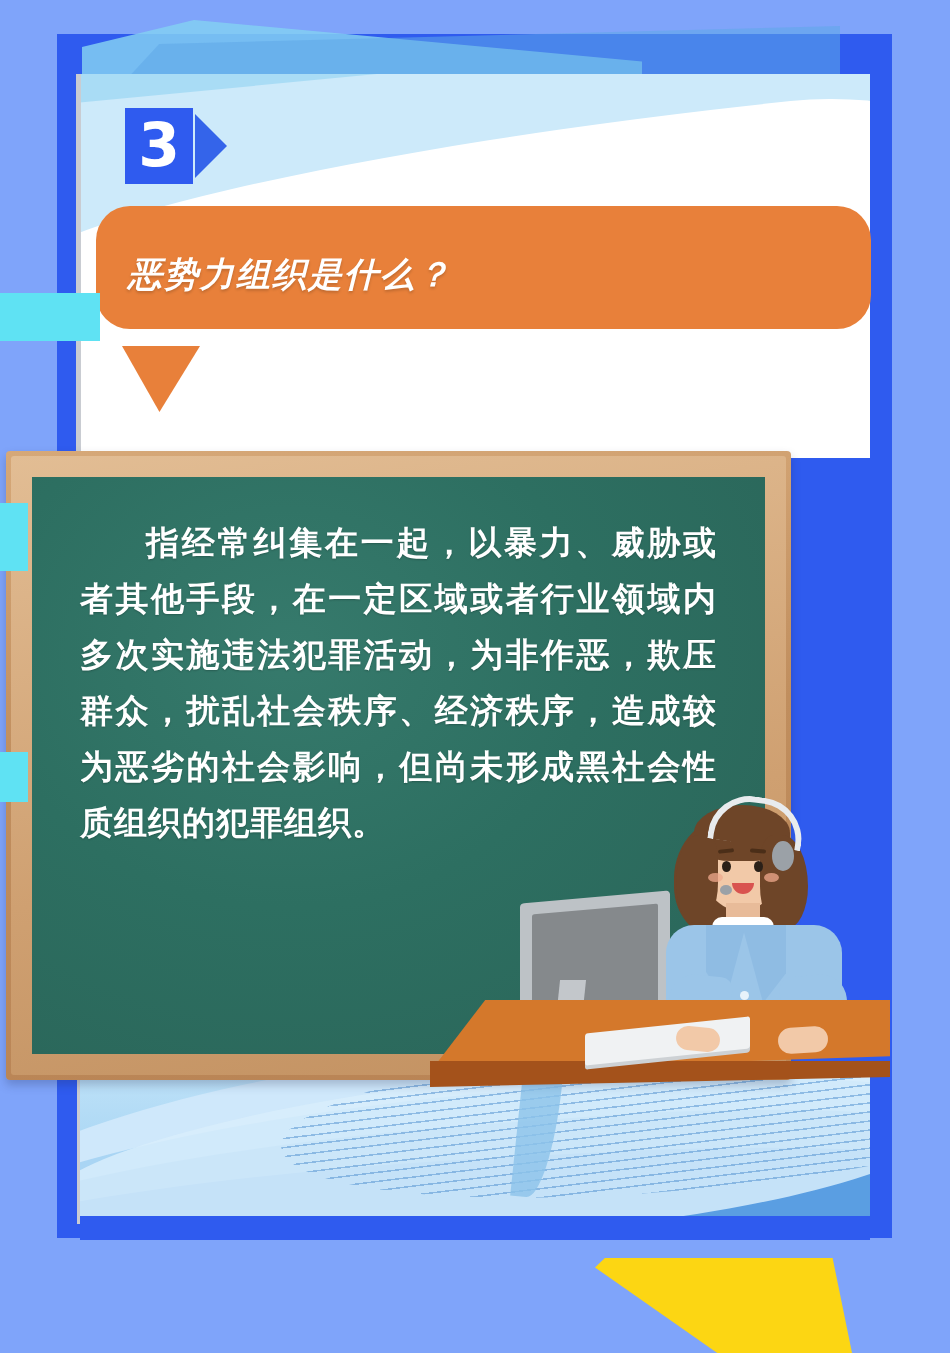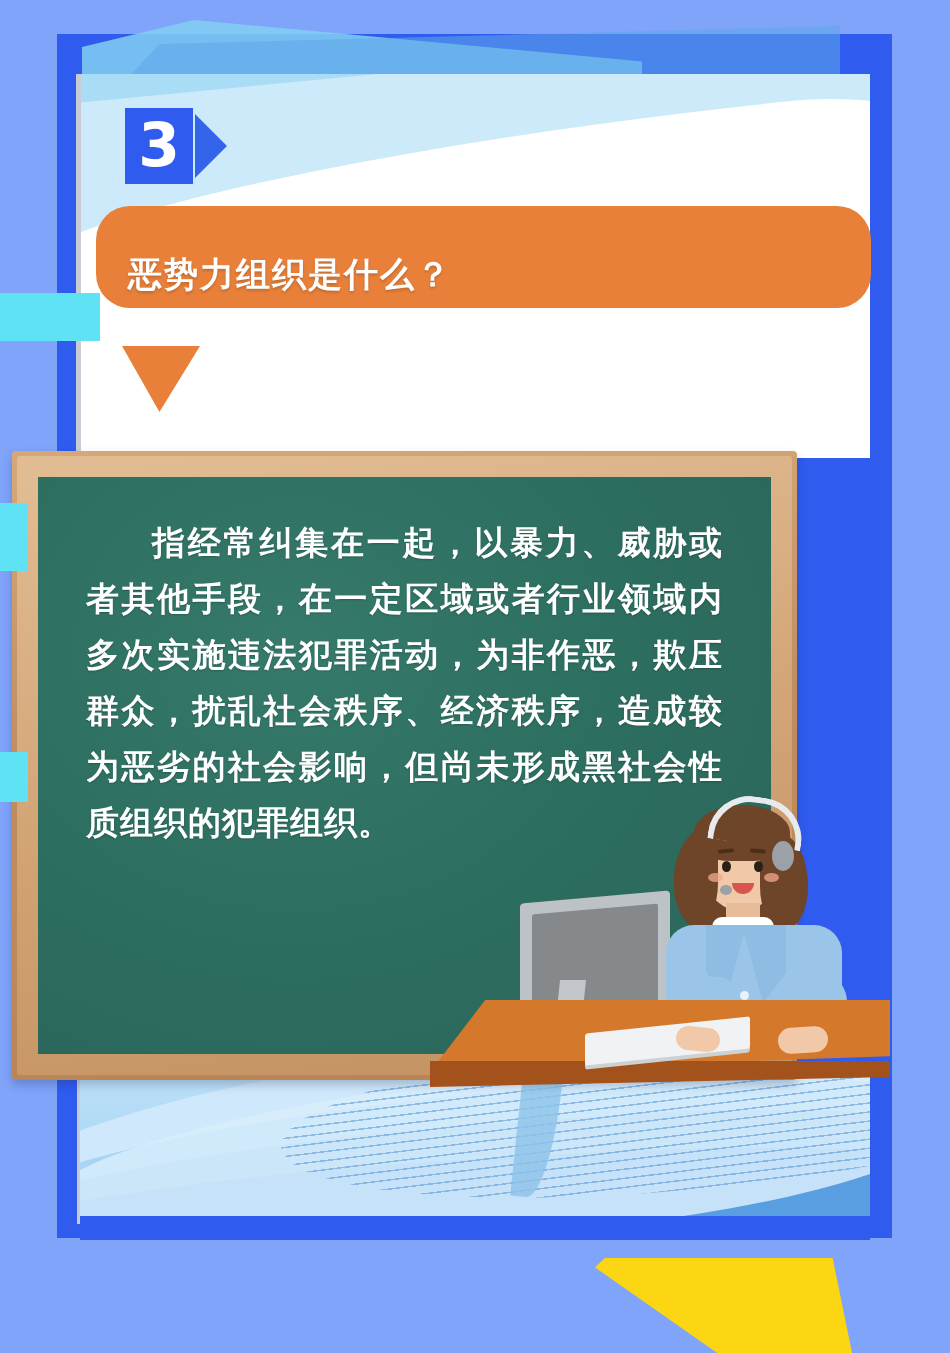--- a/index.html
+++ b/index.html
@@ -80,39 +80,39 @@
     text-align:center;font-family:"DejaVu Sans",sans-serif;
   }
   .badge .arrow{
     position:absolute;left:70px;top:6px;width:0;height:0;
     border-top:32px solid transparent;border-bottom:32px solid transparent;
     border-left:32px solid #3464EA;
   }
 
   
   .bubble{
-    position:absolute;left:96px;top:206px;width:775px;height:102px;
-    background:#E8803A;border-radius:34px;z-index:7;
+    position:absolute;left:96px;top:206px;width:775px;height:123px;
+    background:#E8803A;border-radius:34px;z-index:7;font-style:italic;
   }
   .bubble .txt{
     position:absolute;left:32px;top:46px;
     color:#FFFFFF;font-size:34px;font-weight:bold;letter-spacing:2px;
     font-family:"DejaVu Sans","Liberation Sans",sans-serif;
     text-shadow:0 2px 3px rgba(0,0,0,.18);
     white-space:nowrap;
   }
   .bubble .tail2{
     position:absolute;left:26px;top:140px;width:78px;height:66px;
     background:#E8803A;
     clip-path:polygon(0% 0%,100% 0%,48% 100%);
   }
 
   
   .board-wrap{
-    position:absolute;left:12px;top:451px;width:785px;height:629px;z-index:9;
+    position:absolute;left:6px;top:451px;width:785px;height:629px;z-index:9;
   }
   .board-frame{
     position:absolute;inset:0;
     background:linear-gradient(175deg,#D6A878 0%,#C08E5E 45%,#B98455 100%);
     border-radius:4px;
     box-shadow:0 5px 10px rgba(30,40,80,.25);
   }
   .board-frame::after{
     content:"";position:absolute;left:5px;top:5px;right:5px;bottom:5px;
     background:linear-gradient(170deg,#E2BD94 0%,#CFA071 60%,#C29161 100%);

